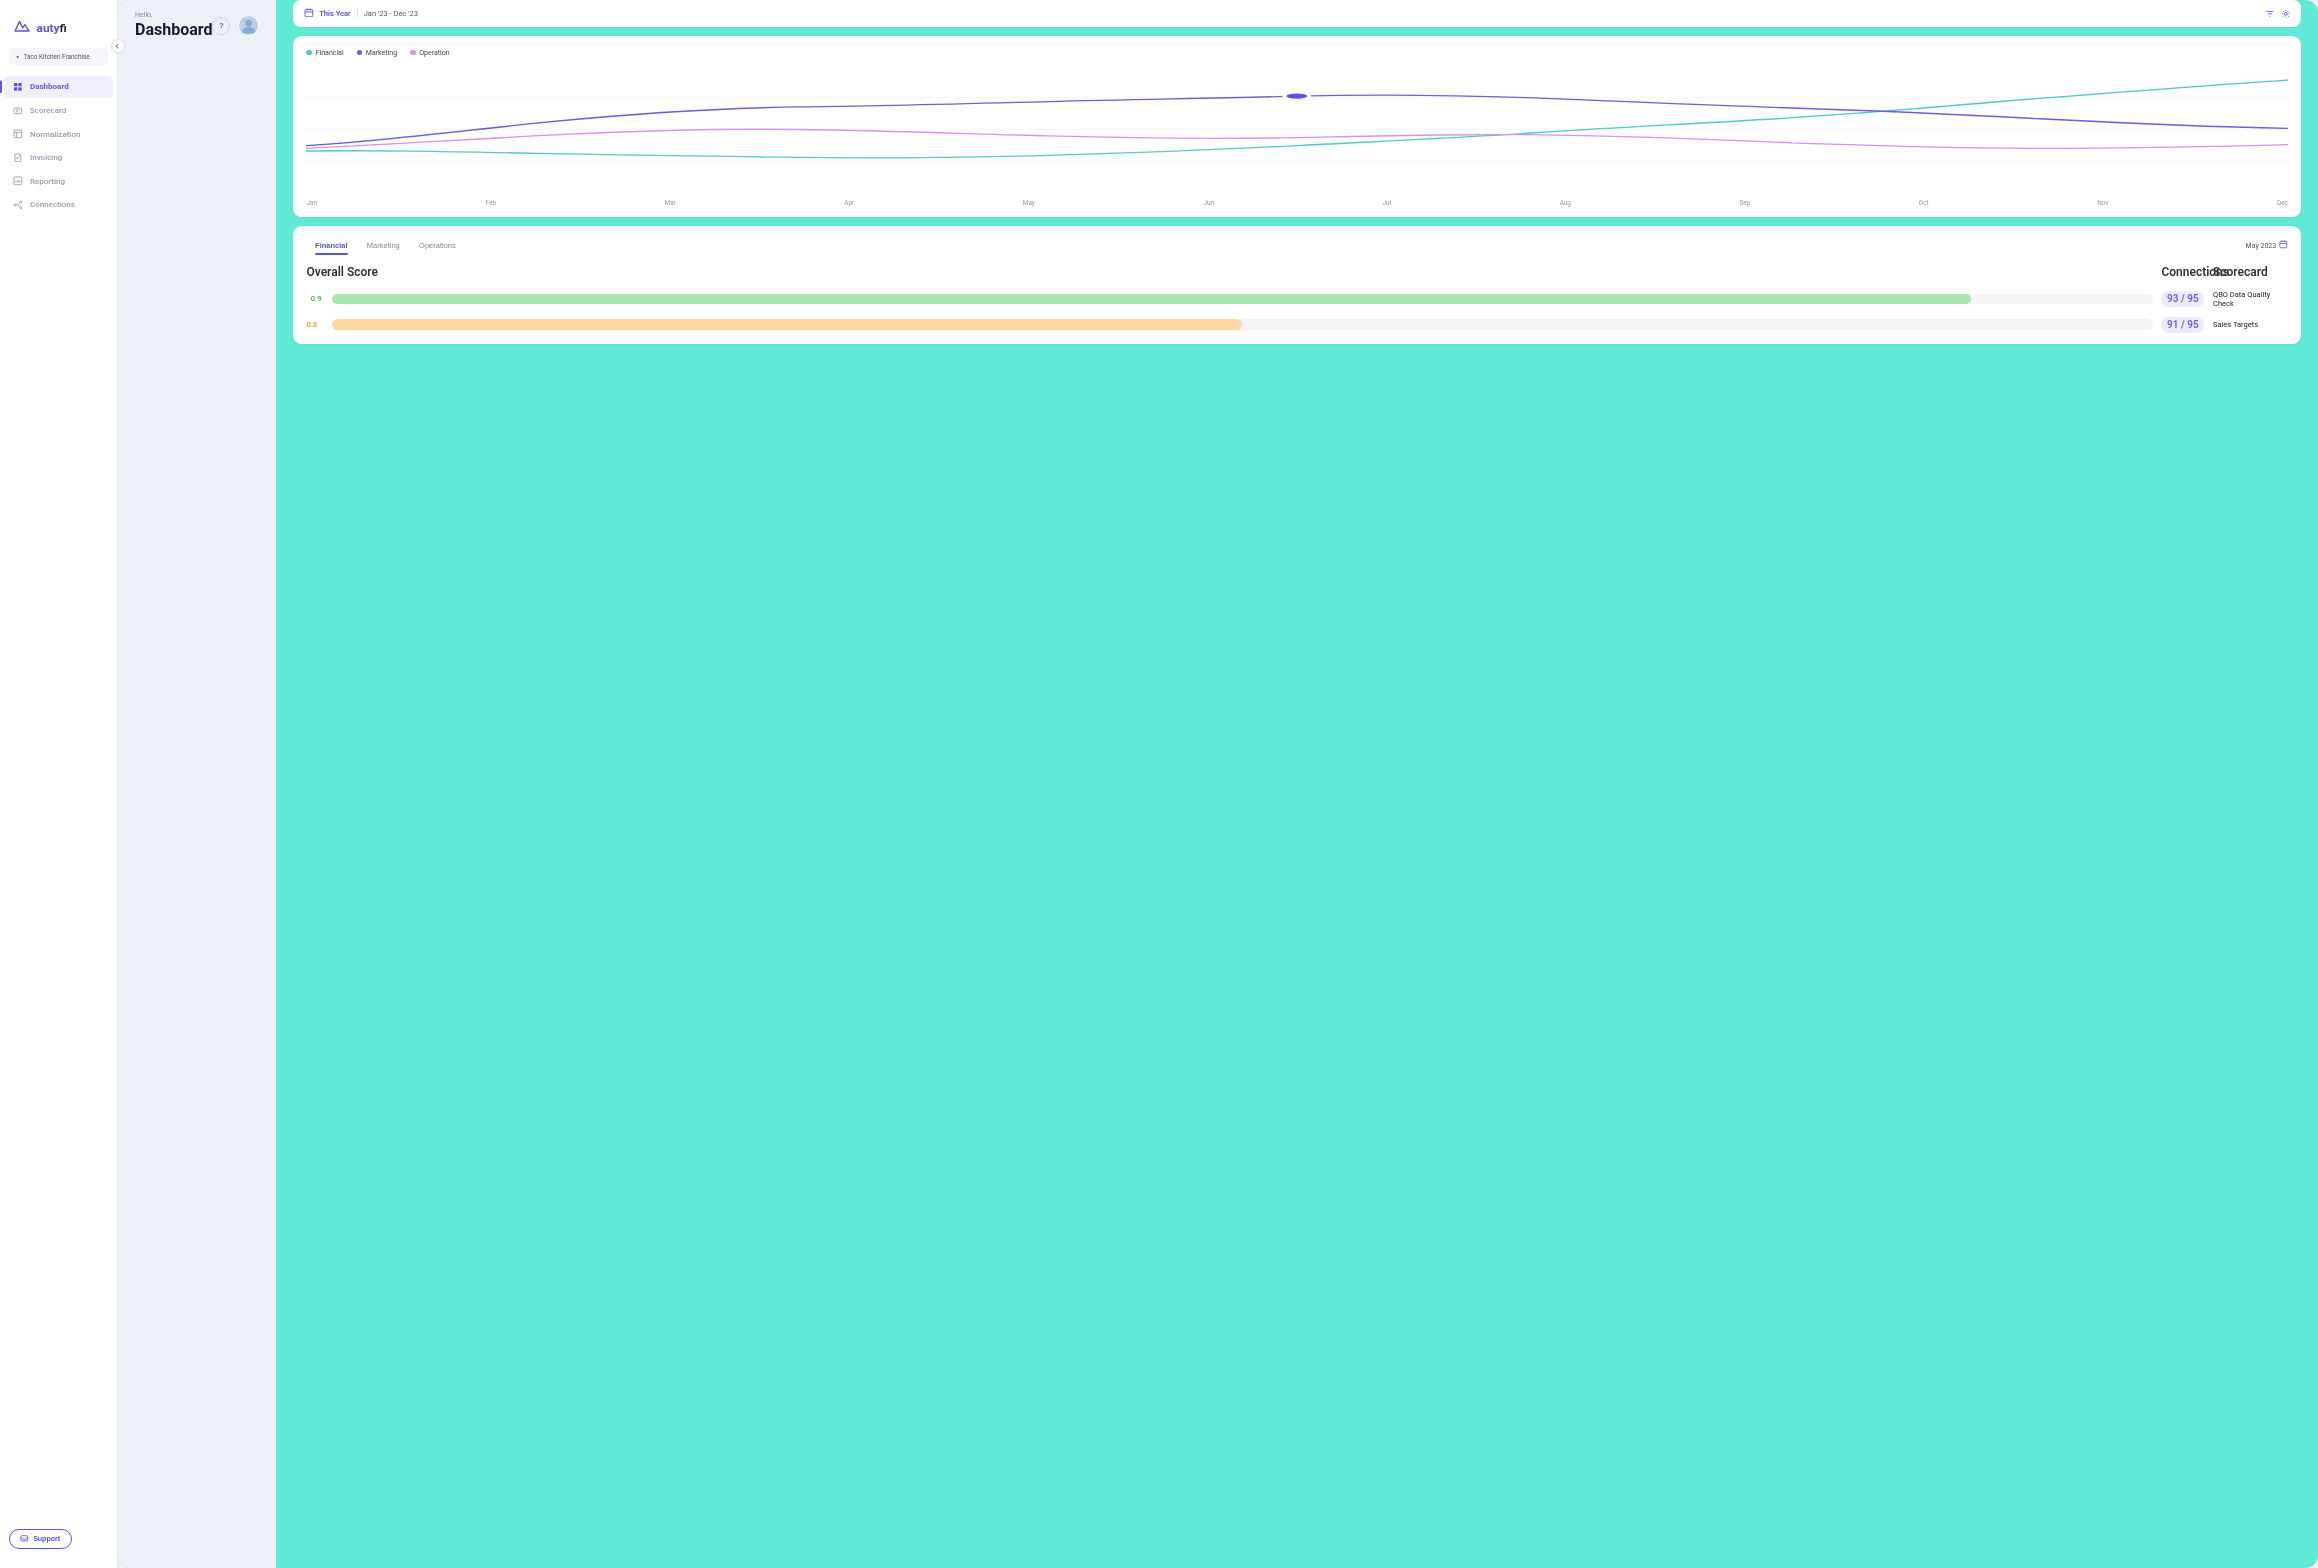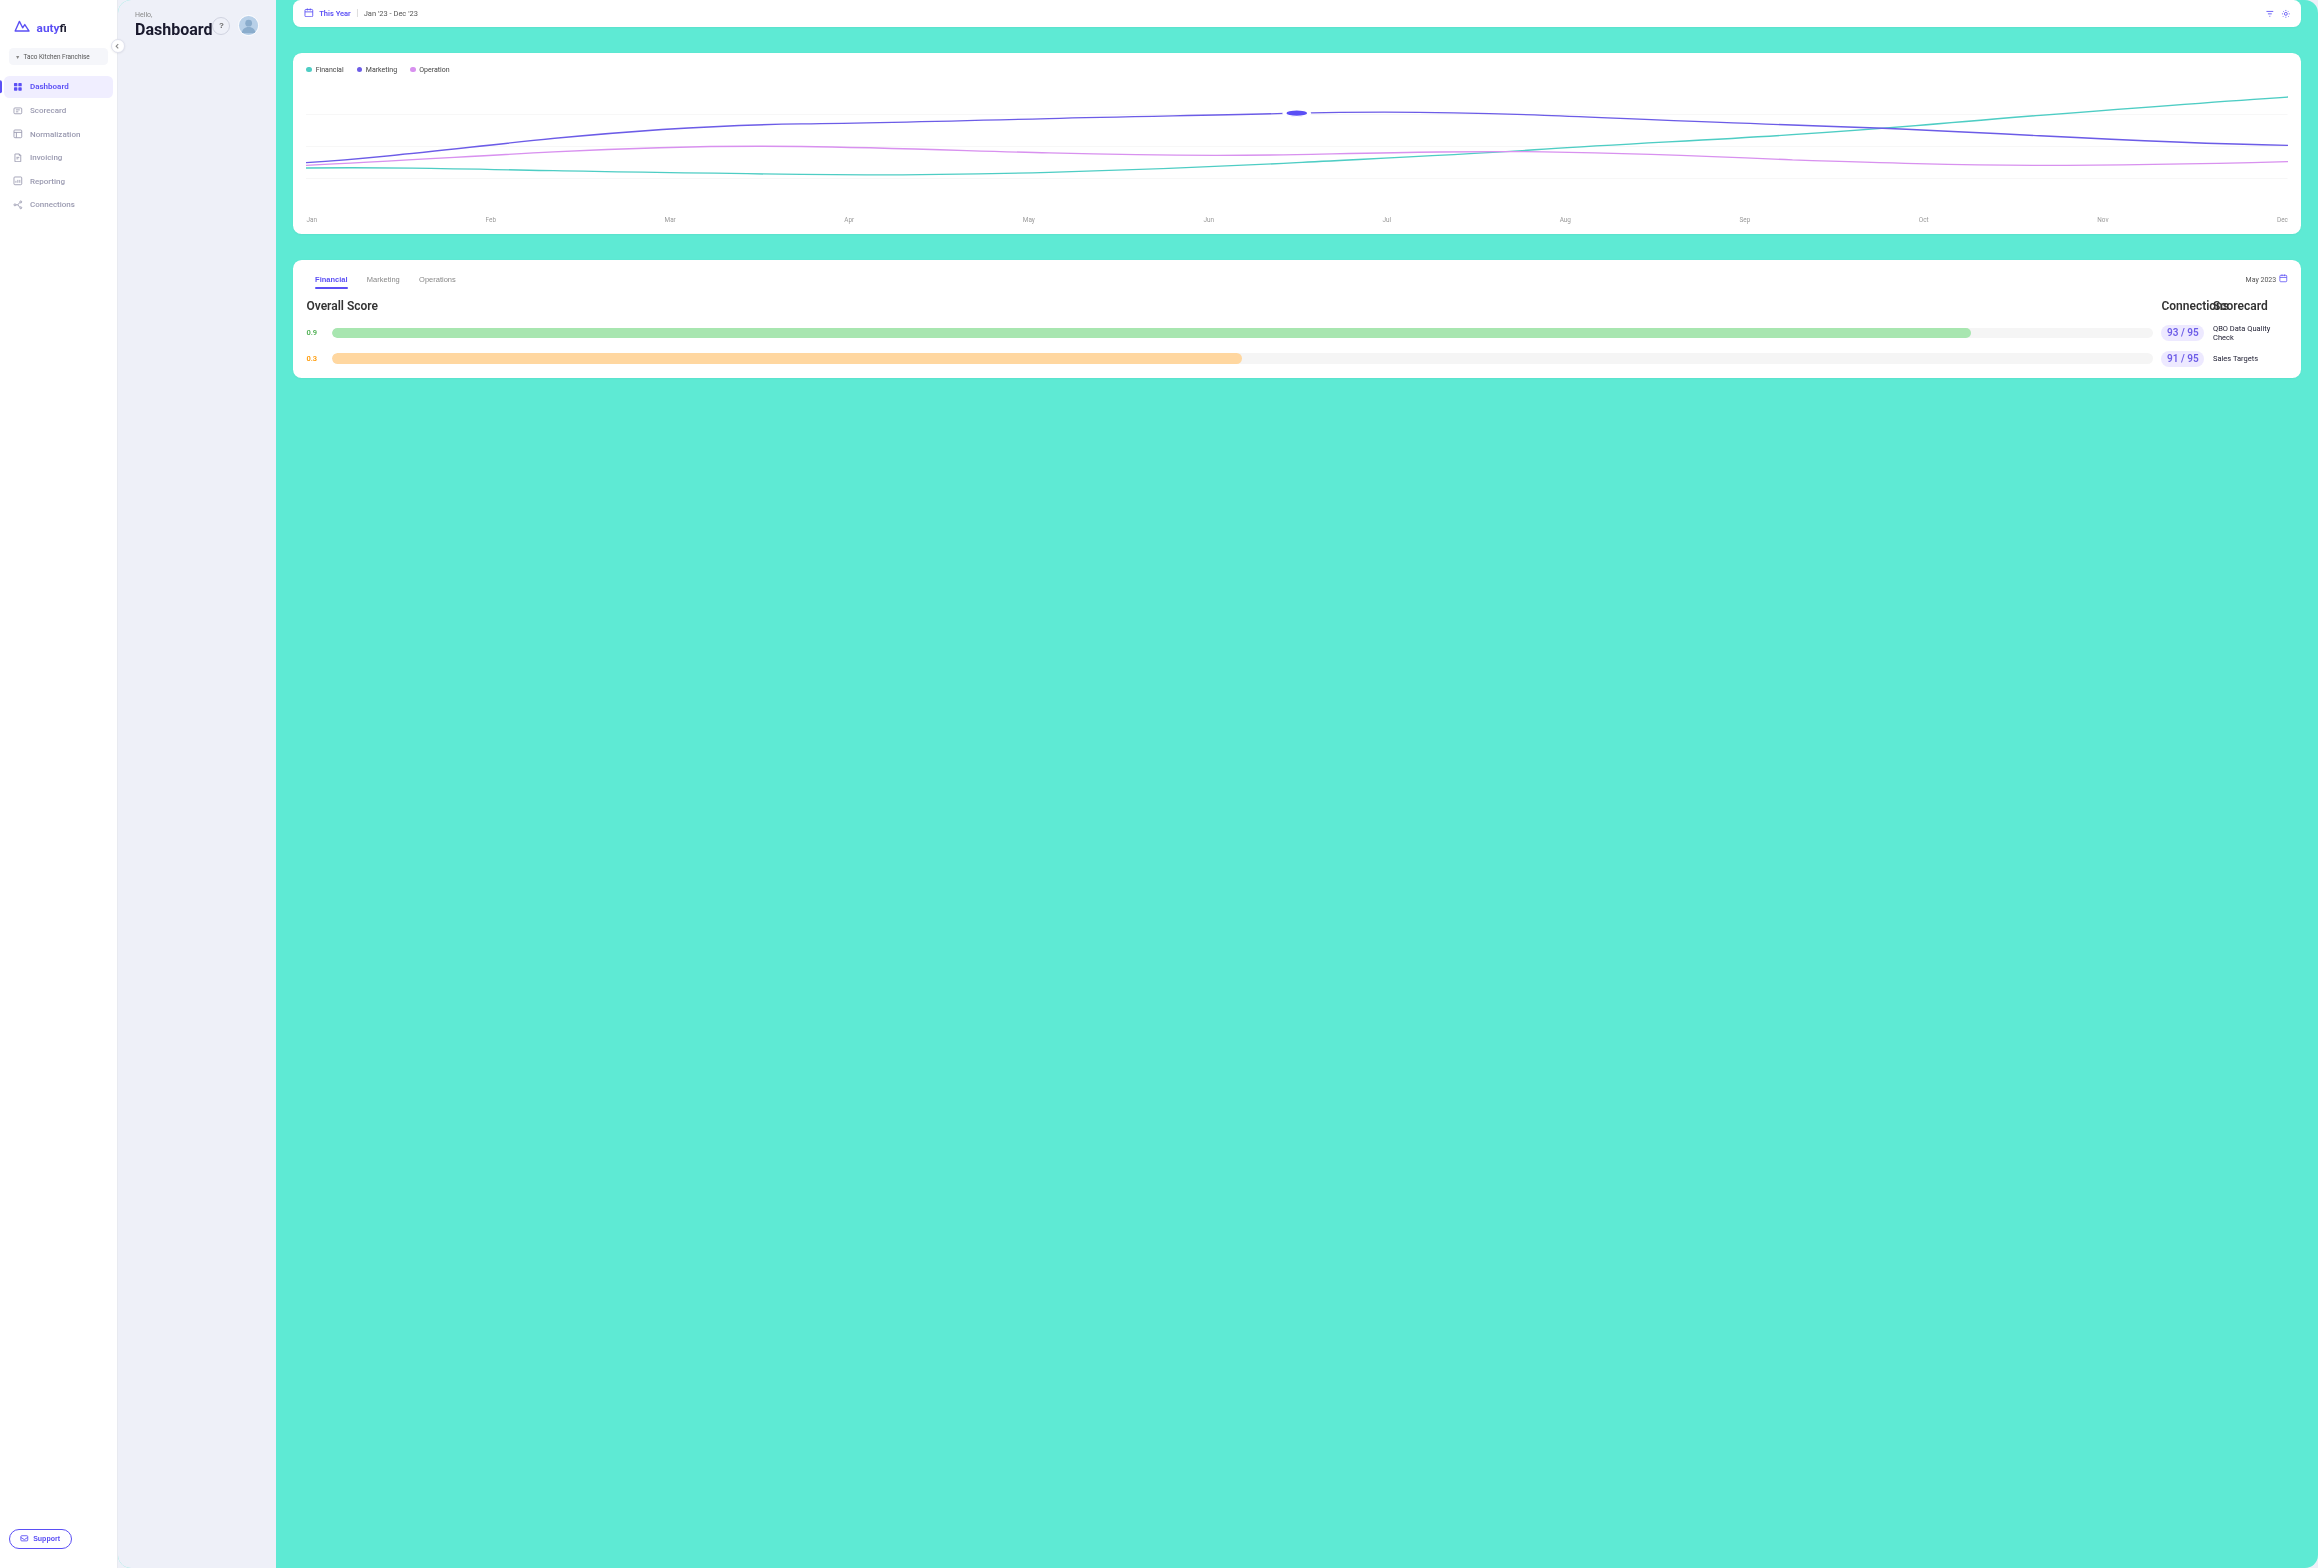--- a/index.html
+++ b/index.html
@@ -191,21 +191,21 @@
     }
     .avatar svg { width: 19.3px; height: 19.3px; }
 
     
     .content {
       flex: 1;
       overflow-y: auto;
       padding: 0 17px 17px;
       display: flex;
       flex-direction: column;
-      gap: 26px;
+      gap: 9px;
     }
 
     
     .date-filter-bar {
       background: #fff;
       border-radius: 7.5px;
       padding: 7.5px 10.7px;
       display: flex;
       align-items: center;
       justify-content: space-between;
@@ -371,21 +371,21 @@
     .score-bar-area {
       display: flex;
       align-items: center;
       gap: 6.4px;
     }
     .score-value {
       font-size: 7.5px;
       font-weight: 600;
       min-width: 19.3px;
     }
-    .score-value.green { color: #4caf50; }
+    .score-value.green { color: #4caf50; text-align: center; }
     .score-value.orange { color: #ff9800; }
     .progress-track {
       flex: 1;
       height: 10.7px;
       background: #f5f5f5;
       border-radius: 5.4px;
       overflow: hidden;
     }
     .progress-fill {
       height: 100%;

